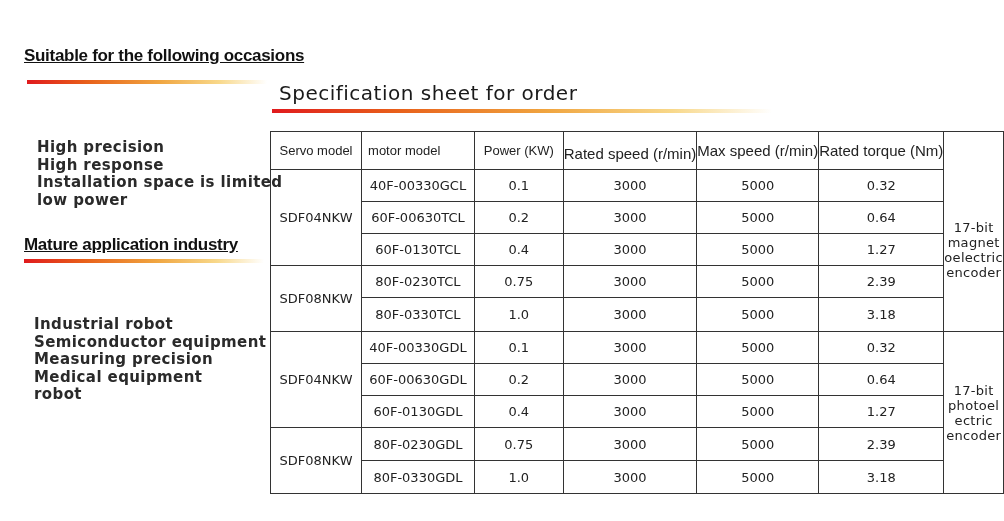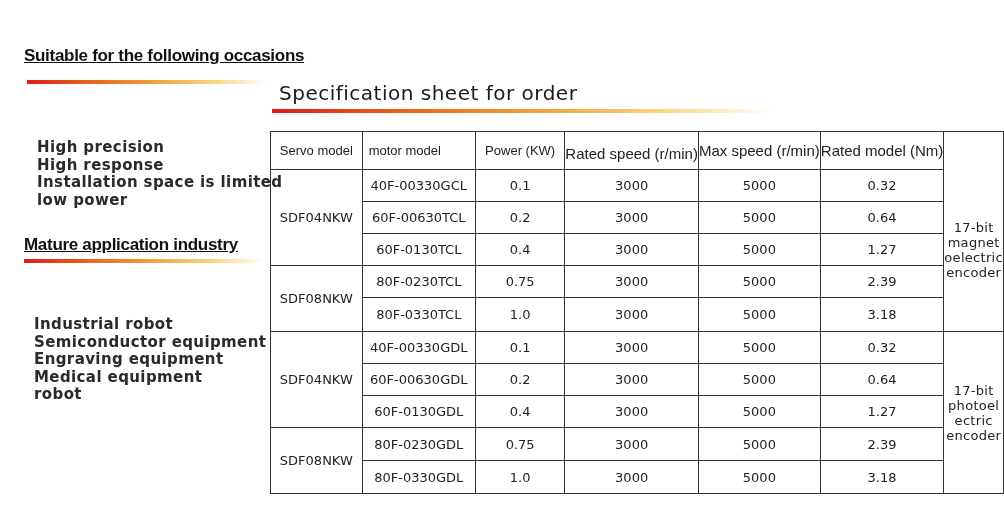--- a/index.html
+++ b/index.html
@@ -30,21 +30,21 @@
   <div>High response</div>
   <div>Installation space is limited</div>
   <div>low power</div>
 </div>
 
 <div class="abs h-bold" style="left:24px; top:235px;">Mature application industry</div>
 <div class="abs grad" style="left:24px; top:259px; width:240px;"></div>
 <div class="abs list" style="left:34px; top:276px;">
   <div>Industrial robot</div>
   <div>Semiconductor equipment</div>
-  <div>Engraving equipment</div>
+  <div>Measuring precision</div>
   <div>Medical equipment</div>
   <div>robot</div>
 </div>
 
 <div class="abs spec-title" style="left:279px; top:81px;">Specification sheet for order</div>
 <div class="abs grad" style="left:272px; top:109px; width:500px;"></div>
 
 <table class="spec">
   <colgroup>
     <col style="width:96px">
@@ -55,21 +55,21 @@
       <col style="width:96px">
       <col style="width:47px">
   </colgroup>
   <thead>
     <tr>
       <th class="h1">Servo model</th>
       <th class="h1" style="text-align:left;padding-left:6px;">motor model</th>
       <th class="h1">Power (KW)</th>
       <th class="h2" style="padding-top:6px;">Rated speed (r/min)</th>
       <th class="h2">Max speed (r/min)</th>
-      <th class="h2">Rated model (Nm)</th>
+      <th class="h2">Rated torque (Nm)</th>
       <th class="blank"></th>
     </tr>
   </thead>
   <tbody>
 
     <tr>
       <td rowspan="3">SDF04NKW</td>
       <td>40F-00330GCL</td>
       <td>0.1</td>
       <td>3000</td>

